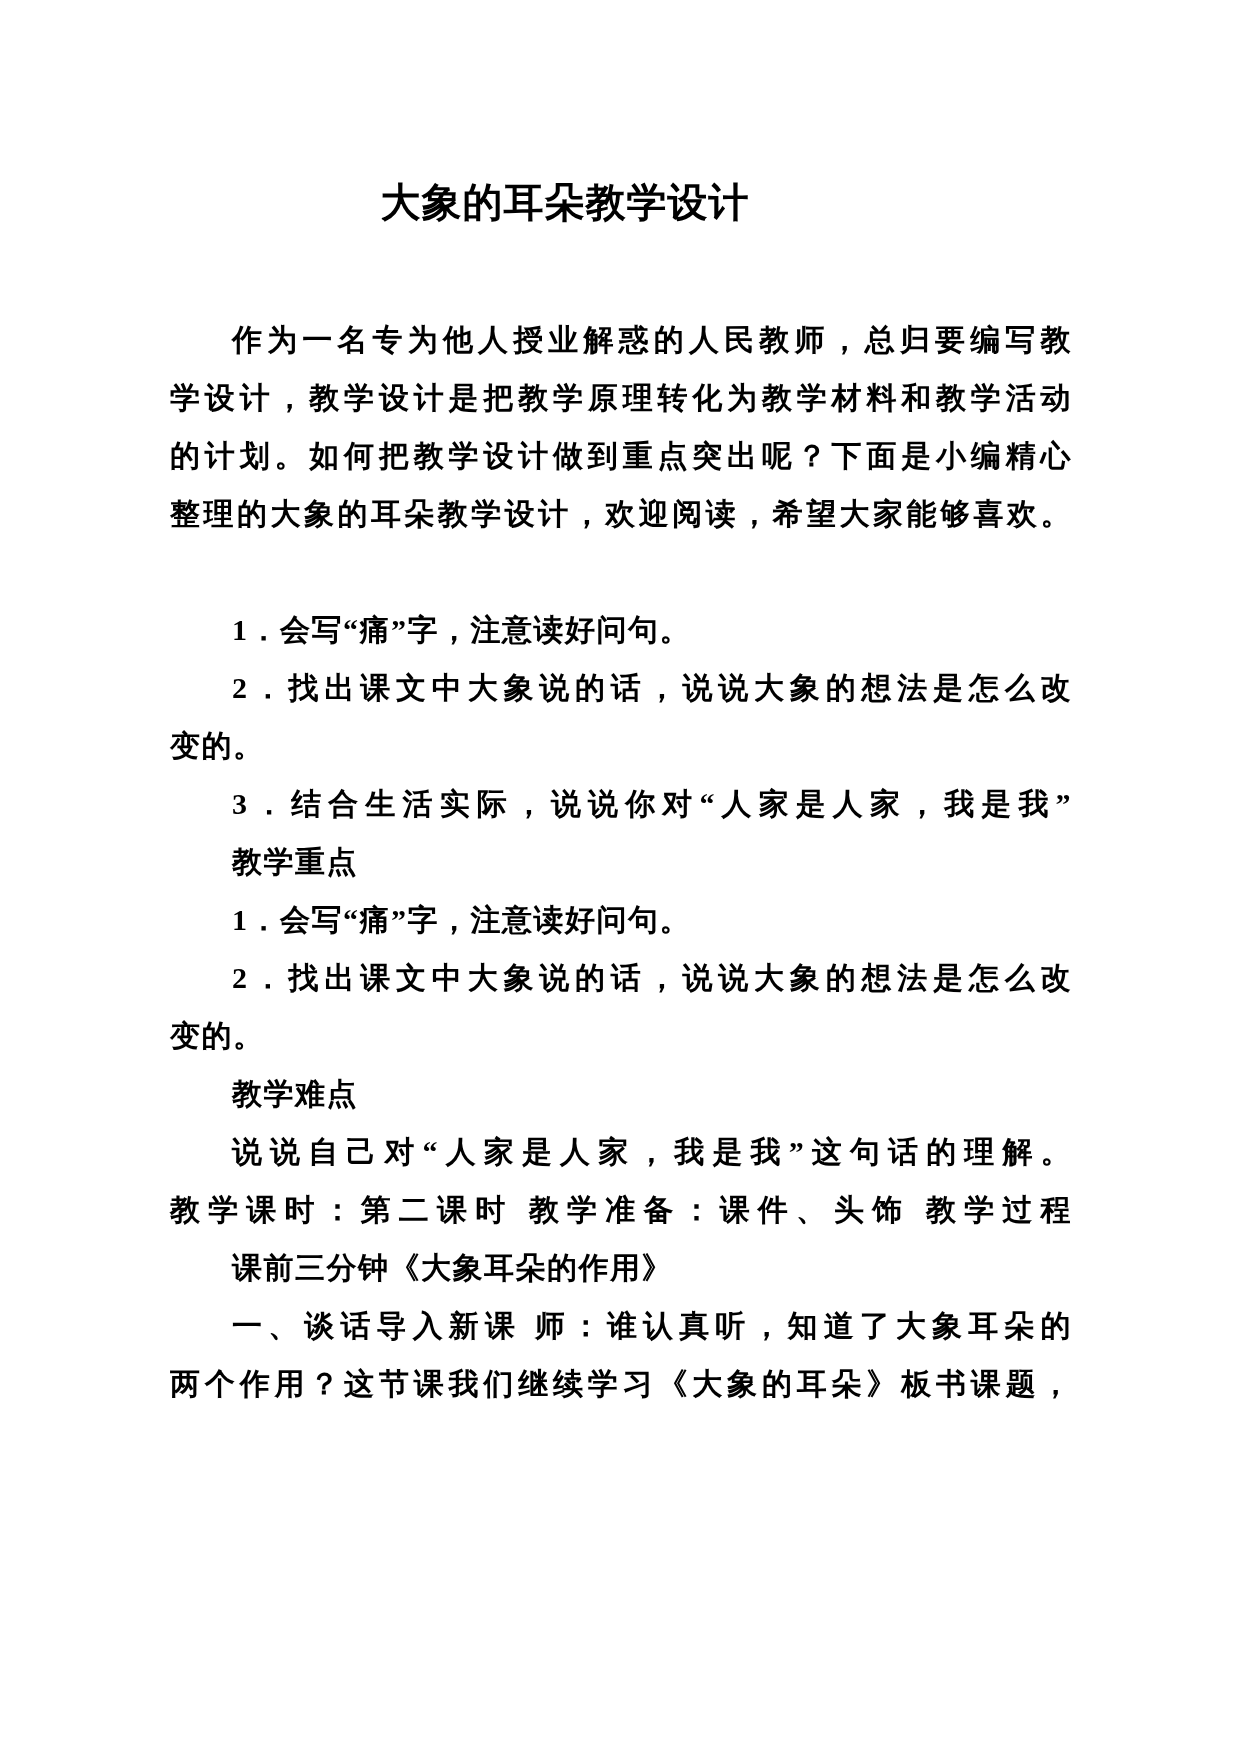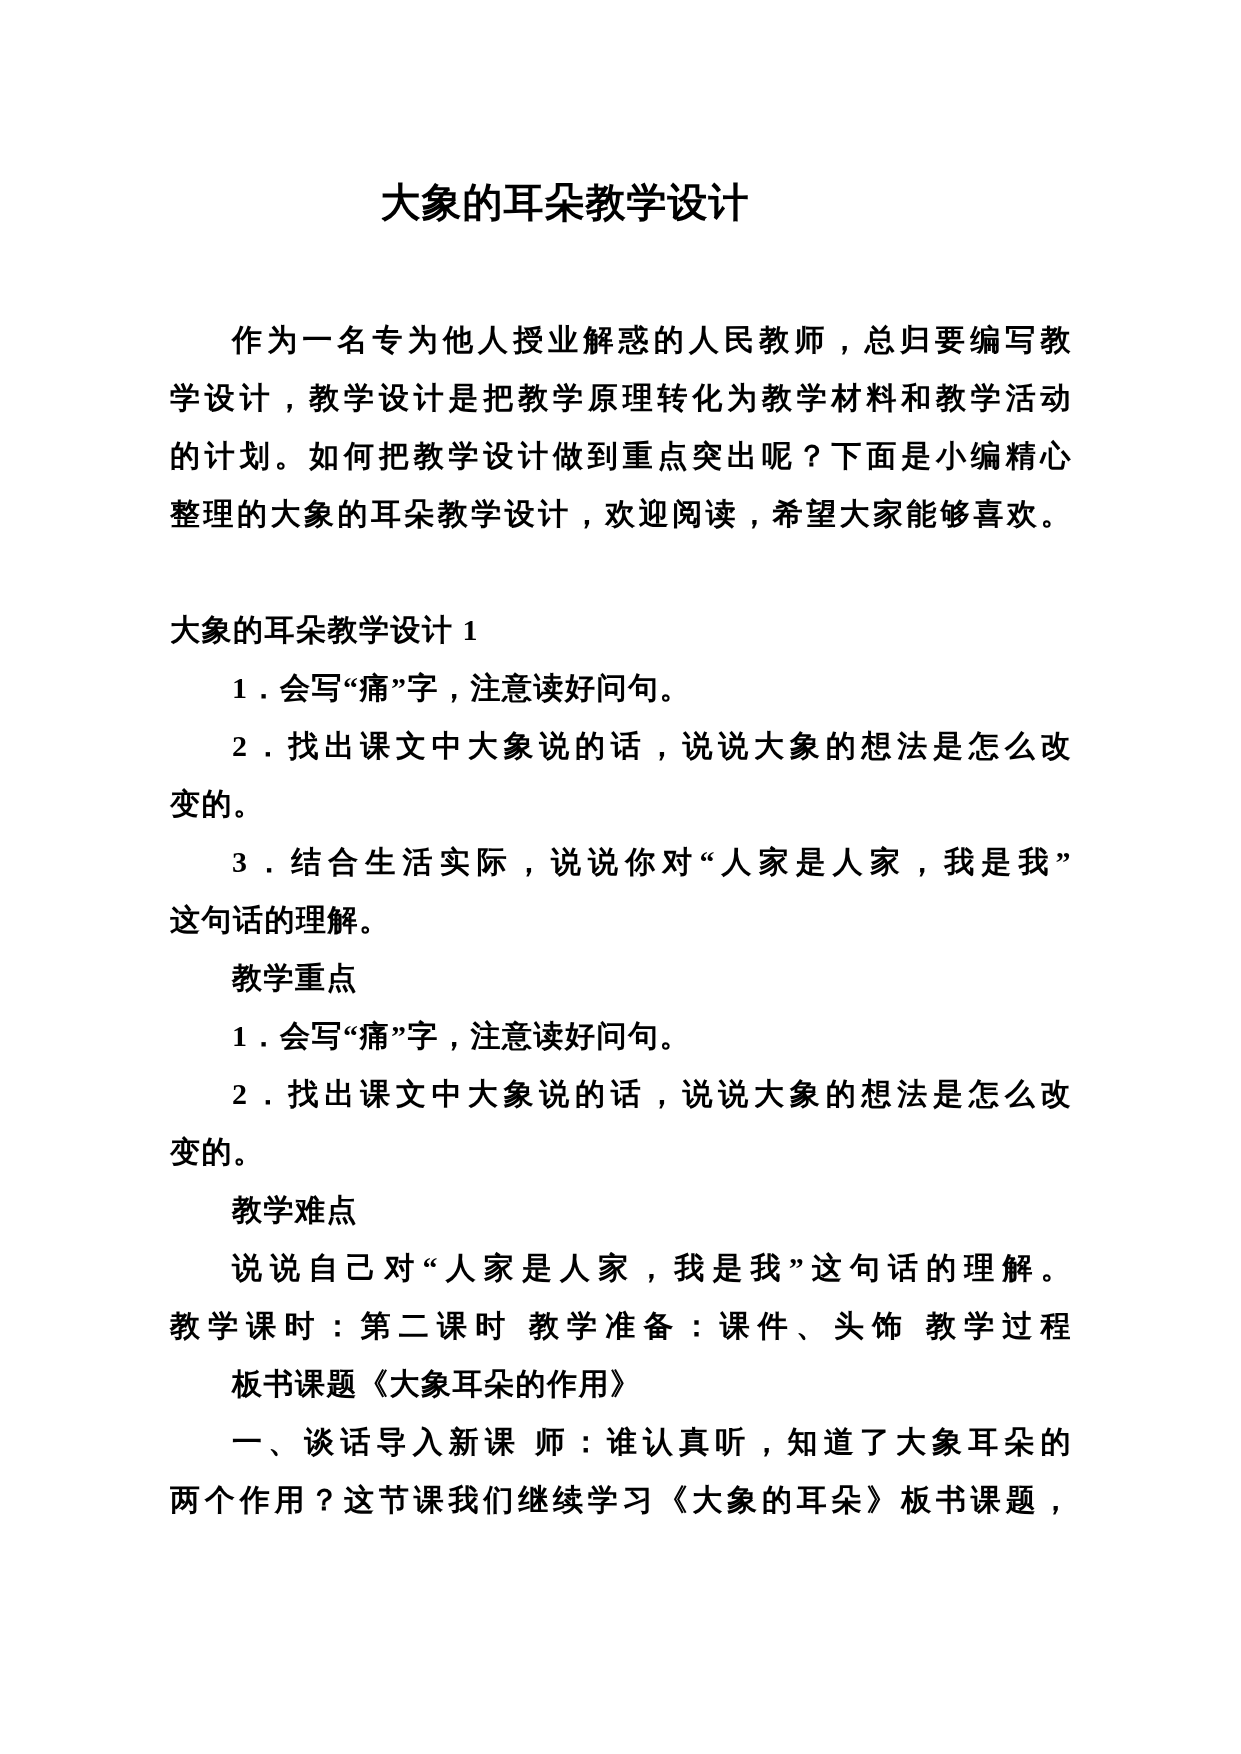--- a/index.html
+++ b/index.html
@@ -59,31 +59,29 @@
   <h1 class="doc-title">大象的耳朵教学设计</h1>
 
   <div class="body-lines">
     <div class="line indent fill">作为一名专为他人授业解惑的人民教师，总归要编写教</div>
     <div class="line fill">学设计，教学设计是把教学原理转化为教学材料和教学活动</div>
     <div class="line fill">的计划。如何把教学设计做到重点突出呢？下面是小编精心</div>
     <div class="line fill">整理的大象的耳朵教学设计，欢迎阅读，希望大家能够喜欢。</div>
 
     <div class="spacer"></div>
 
-    <div class="line">大象的耳朵教学设计 1</div>
     <div class="line indent">1．会写“痛”字，注意读好问句。</div>
     <div class="line indent fill">2．找出课文中大象说的话，说说大象的想法是怎么改</div>
     <div class="line">变的。</div>
     <div class="line indent fill">3．结合生活实际，说说你对“人家是人家，我是我”</div>
-    <div class="line">这句话的理解。</div>
     <div class="line indent">教学重点</div>
     <div class="line indent">1．会写“痛”字，注意读好问句。</div>
     <div class="line indent fill">2．找出课文中大象说的话，说说大象的想法是怎么改</div>
     <div class="line">变的。</div>
     <div class="line indent">教学难点</div>
     <div class="line indent fill">说说自己对“人家是人家，我是我”这句话的理解。</div>
     <div class="line fill">教学课时：第二课时 教学准备：课件、头饰 教学过程</div>
-    <div class="line indent">板书课题《大象耳朵的作用》</div>
+    <div class="line indent">课前三分钟《大象耳朵的作用》</div>
     <div class="line indent fill">一、谈话导入新课 师：谁认真听，知道了大象耳朵的</div>
     <div class="line fill">两个作用？这节课我们继续学习《大象的耳朵》板书课题，</div>
   </div>
 
 </div>
 
 </body></html>

